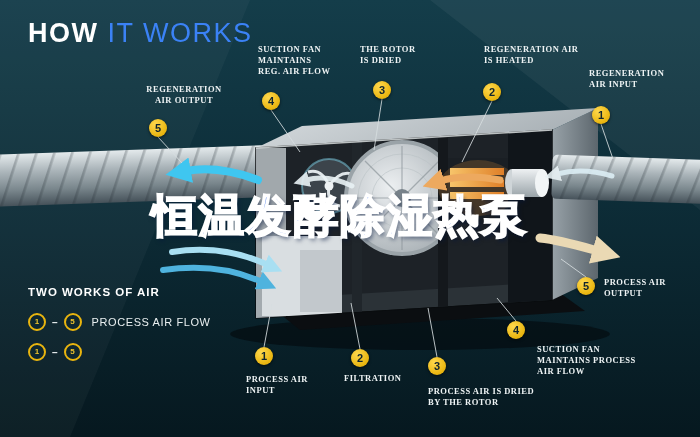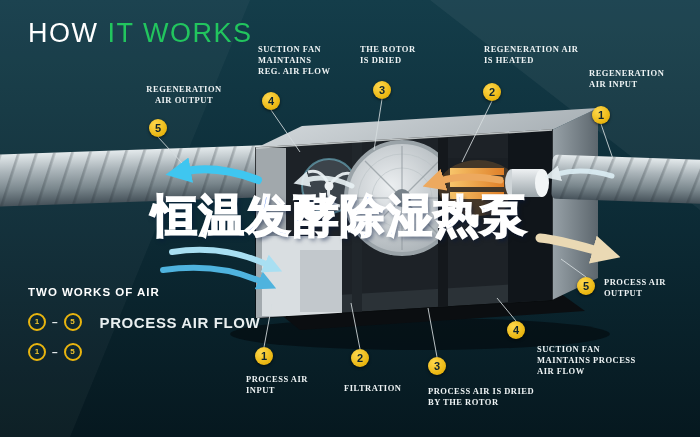--- a/index.html
+++ b/index.html
@@ -1,39 +1,39 @@
 <!DOCTYPE html>
 <html><head>
 <meta charset="utf-8">
 <style>
   html,body{margin:0;padding:0;background:#04141a;}
   #stage{position:relative;width:700px;height:437px;overflow:hidden;
          font-family:"Liberation Sans",sans-serif;background:#0d2b36;}
   #scene{position:absolute;left:0;top:0;z-index:0;}
   .title{position:absolute;left:28px;top:18px;z-index:4;font-size:27px;letter-spacing:1.5px;color:#ffffff;}
-  .title .t-main{font-weight:400;margin-top:8px;}
-  .title .t-sub{font-weight:300;color:#22c55e;margin-left:9px;}
+  .title .t-main{font-weight:700;margin-top:8px;}
+  .title .t-sub{font-weight:300;color:#3b82f6;margin-left:9px;}
   .cn-overlay{position:absolute;left:152px;top:186px;z-index:5;
       font-family:Liberation Mono, monospace;font-size:45px;font-weight:700;letter-spacing:2px;
       color:#2b63e0;-webkit-text-stroke:2px #ffffff;
       text-shadow:2px 3px 4px rgba(0,20,60,.55);white-space:nowrap;}
   .badge{position:absolute;z-index:6;width:18px;height:18px;border-radius:50%;
       background:radial-gradient(circle at 35% 30%,#ffd84d,#e9b50f 70%,#c79a0a);
       color:#10242e;font-weight:700;font-size:11px;line-height:18px;text-align:center;
       box-shadow:0 1px 3px rgba(0,0,0,.6);}
   .lbl{position:absolute;z-index:6;color:#eef3f4;font-weight:700;font-size:8.5px;
       line-height:1.3;letter-spacing:.5px;white-space:pre-line;font-family:Liberation Serif, serif;}
   .legend-heading{position:absolute;left:28px;top:286px;z-index:6;color:#ffffff;
       font-weight:700;font-size:11.5px;letter-spacing:1px;}
   .legend-row{position:absolute;left:28px;z-index:6;display:flex;align-items:center;gap:6px;}
   .legend-row .lbadge{width:14px;height:14px;border-radius:50%;background:#0f2730;
       border:2px solid #e9b50f;color:#f0c42a;font-weight:700;font-size:8px;
       line-height:14px;text-align:center;box-sizing:content-box;}
   .legend-row .dash{color:#e9eff0;font-size:10px;font-weight:700;}
-  .legend-row .llabel{color:#e9eff0;font-weight:700;font-size:15px;letter-spacing:.6px;margin-left:12px;}
+  .legend-row .llabel{color:#e9eff0;font-weight:400;font-size:11px;letter-spacing:.6px;margin-left:4px;}
 </style>
 </head>
 <body>
 
 <div id="stage">
 
   <svg id="scene" width="700" height="437" viewBox="0 0 700 437">
     <defs>
       <linearGradient id="bg" x1="0" y1="0" x2="0" y2="1">
         <stop offset="0" stop-color="#143d4a"></stop>
@@ -214,21 +214,21 @@
 AIR INPUT</div>
 
   <div class="badge" style="left:255px;top:347px">1</div>
   <div class="badge" style="left:351px;top:349px">2</div>
   <div class="badge" style="left:428px;top:357px">3</div>
   <div class="badge" style="left:507px;top:321px">4</div>
   <div class="badge" style="left:577px;top:277px">5</div>
 
   <div class="lbl" style="left:246px;top:374px">PROCESS AIR
 INPUT</div>
-  <div class="lbl" style="left:344px;top:383px">FILTRATION</div>
+  <div class="lbl" style="left:344px;top:373px">FILTRATION</div>
   <div class="lbl" style="left:428px;top:386px">PROCESS AIR IS DRIED
 BY THE ROTOR</div>
   <div class="lbl" style="left:537px;top:344px">SUCTION FAN
 MAINTAINS PROCESS
 AIR FLOW</div>
   <div class="lbl" style="left:604px;top:277px">PROCESS AIR
 OUTPUT</div>
 
   <div class="legend-heading">TWO WORKS OF AIR</div>
 

